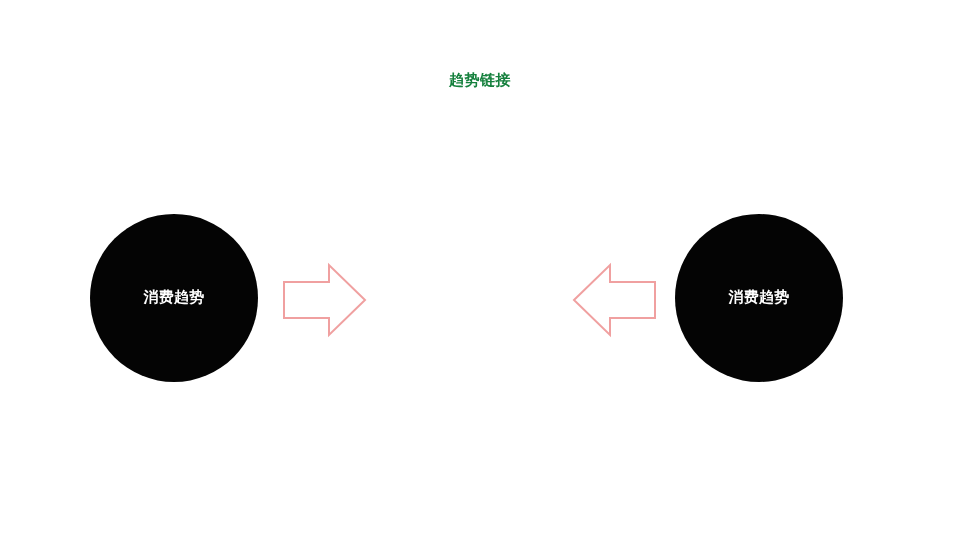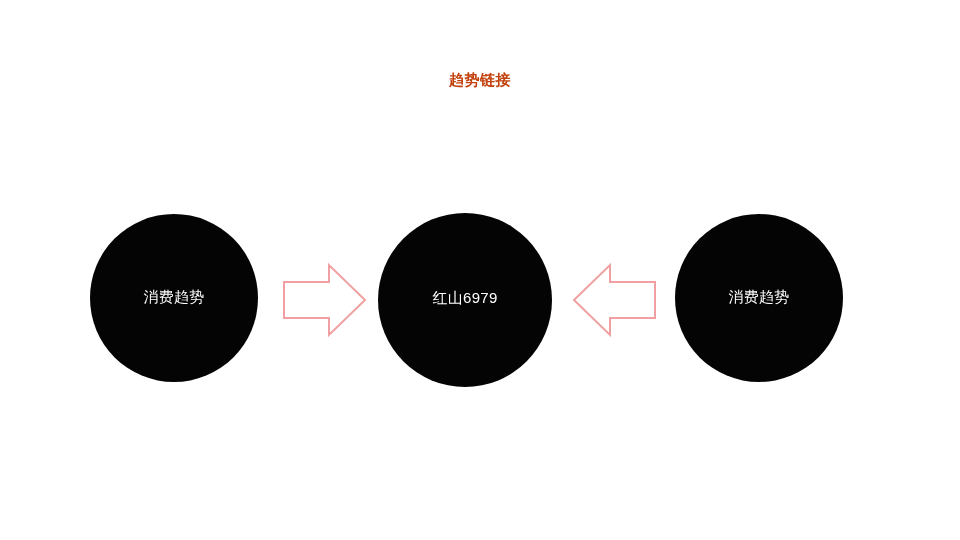--- a/index.html
+++ b/index.html
@@ -20,21 +20,21 @@
     background: #ffffff;
   }
   .title {
     position: absolute;
     left: 0;
     top: 69px;
     width: 960px;
     text-align: center;
     font-size: 15px;
     font-weight: bold;
-    color: #c2410c;
+    color: #15803d;
     letter-spacing: 0.5px;
     line-height: 22px;
     white-space: nowrap;
   }
   .node {
     position: absolute;
     border-radius: 50%;
     background: #040404;
     display: flex;
     align-items: center;
@@ -42,21 +42,21 @@
   }
   .node-label {
     color: #ffffff;
     font-size: 15px;
     line-height: 20px;
     white-space: nowrap;
     letter-spacing: 0.3px;
     text-align: center;
   }
   .node-label.bold {
-    font-weight: normal;
+    font-weight: bold;
   }
   .node-left {
     left: 90px;
     top: 214px;
     width: 168px;
     height: 168px;
   }
   .node-left .node-label {
     transform: translateY(-1px);
   }
@@ -114,23 +114,20 @@
   <div class="node node-left">
     <span class="node-label bold">消费趋势</span>
   </div>
 
   <div class="arrow arrow-right">
     <svg viewBox="0 0 84 74" xmlns="http://www.w3.org/2000/svg">
       <polygon points="1,19 46,19 46,2 82,37 46,72 46,55 1,55"></polygon>
     </svg>
   </div>
 
-  <div class="node node-center">
-    <span class="node-label">红山6979</span>
-  </div>
 
   <div class="arrow arrow-left">
     <svg viewBox="0 0 84 74" xmlns="http://www.w3.org/2000/svg">
       <polygon points="2,37 38,2 38,19 83,19 83,55 38,55 38,72"></polygon>
     </svg>
   </div>
 
   <div class="node node-right">
     <span class="node-label bold">消费趋势</span>
   </div>

